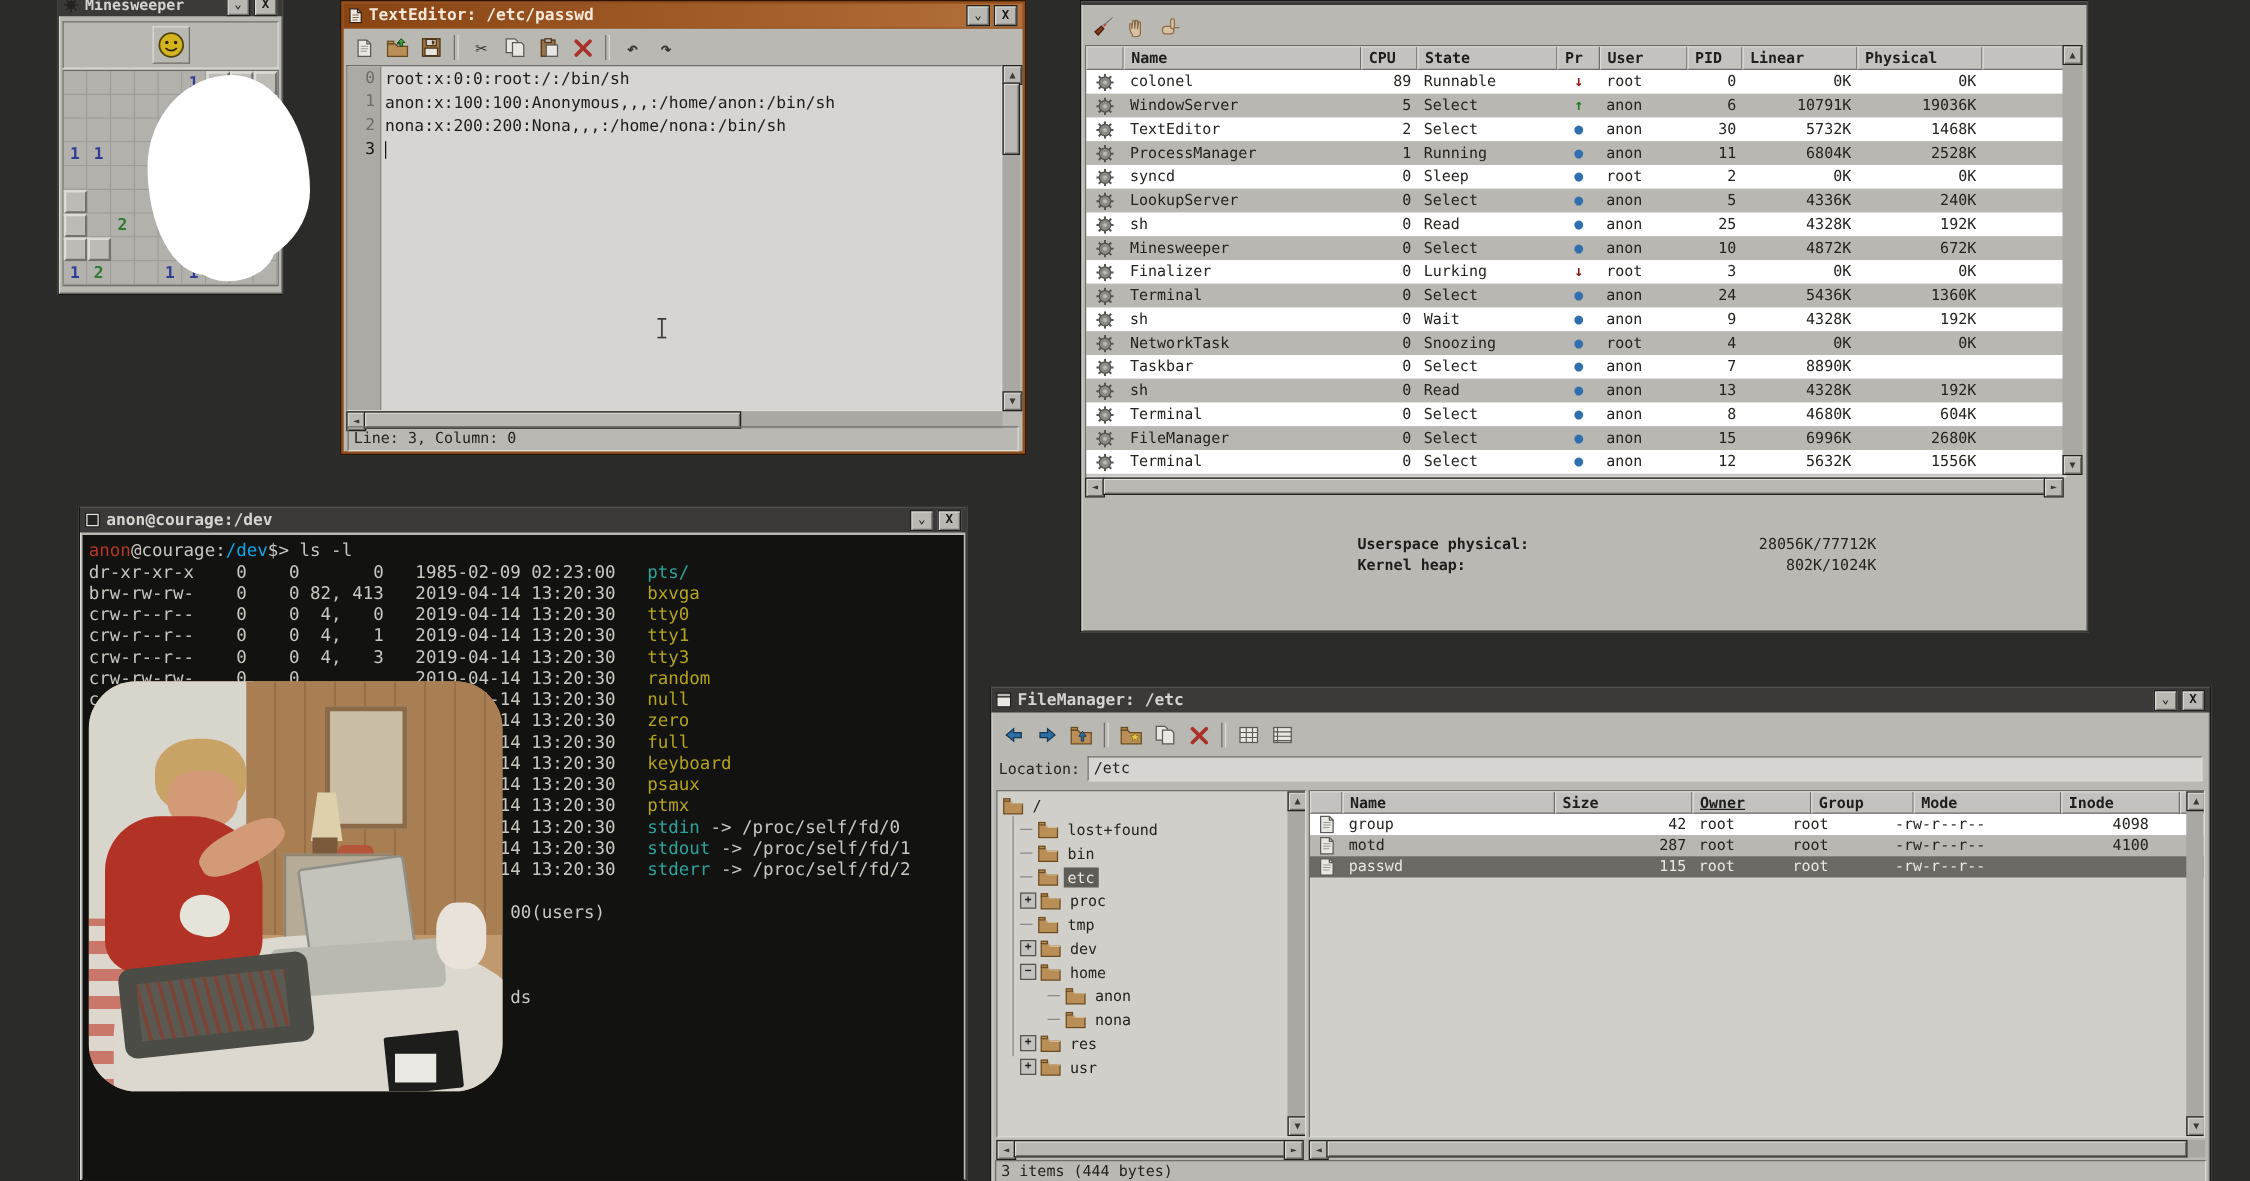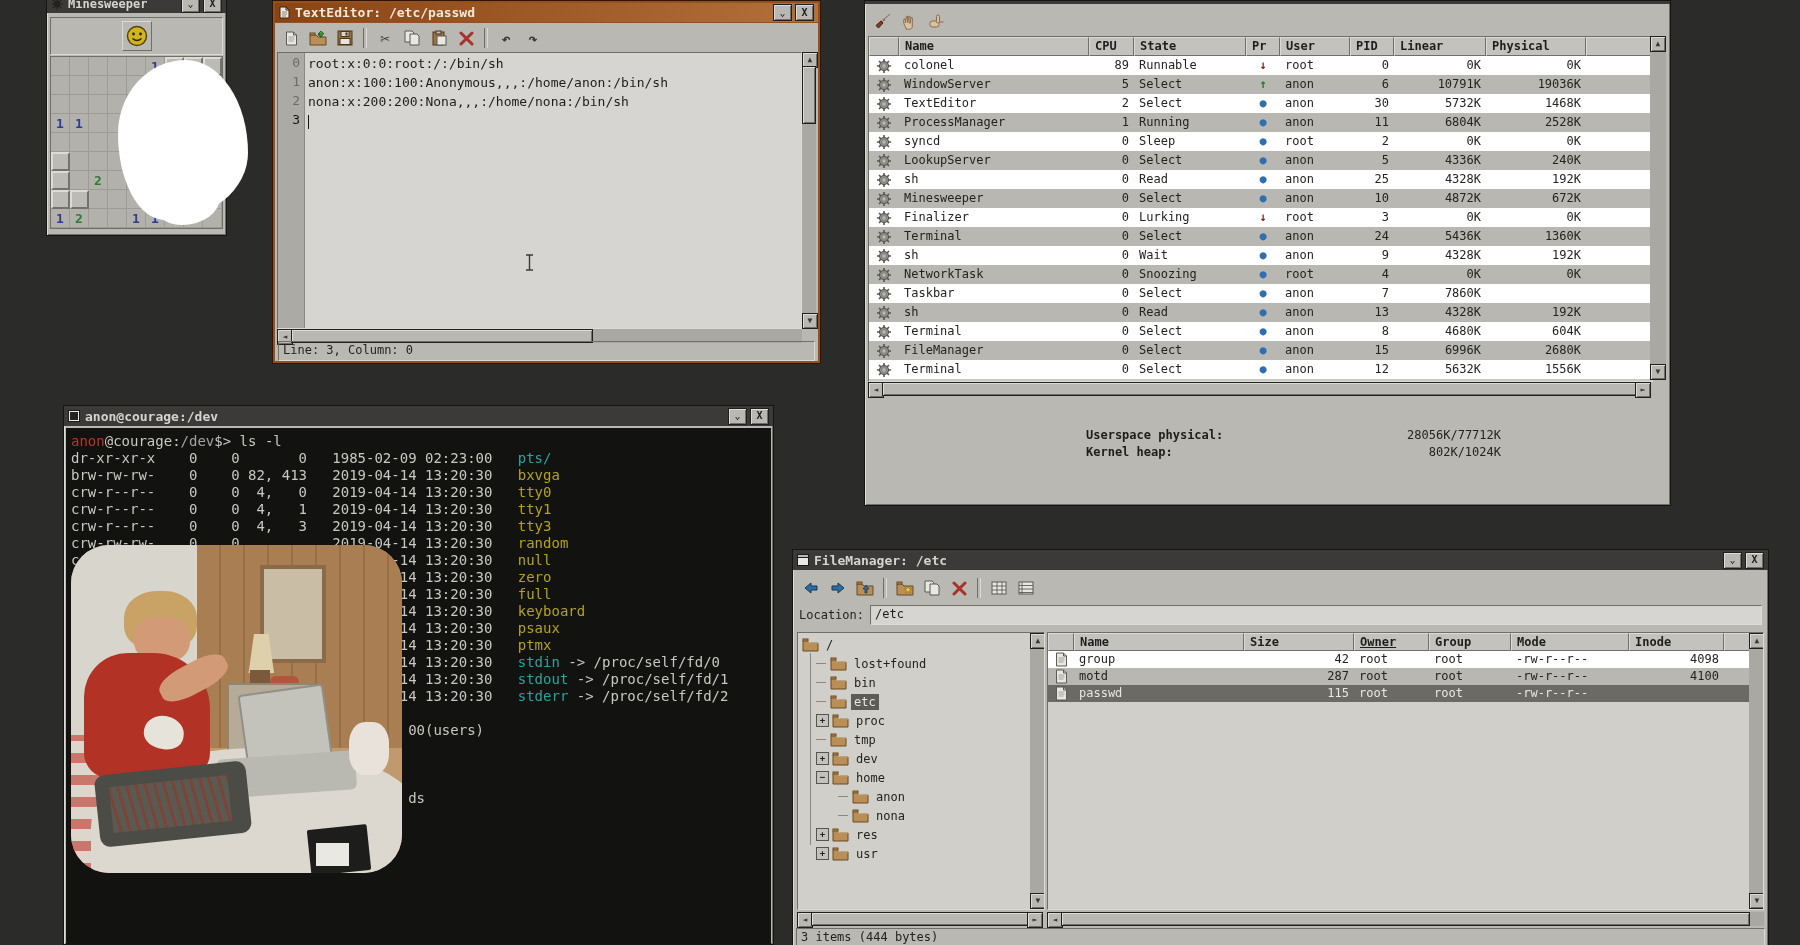--- a/index.html
+++ b/index.html
@@ -51,21 +51,21 @@
     font-weight:700;font-size:12px;padding:0 5px;line-height:17px;color:#1e1e1c;white-space:nowrap;overflow:hidden;}
   .trow{display:flex;height:19px;line-height:19px;font-size:12px;color:#23231f;}
   .trow span{white-space:nowrap;overflow:hidden;box-sizing:border-box;padding:0 5px;}
   .alt0{background:#ffffff;} .alt1{background:#b8b7b2;}
   .ralign{text-align:right;}
   .pm-icon,.fm-ficon{flex:none;display:flex;align-items:center;justify-content:center;padding:0!important;}
   
   #term-content{position:absolute;left:2px;right:2px;top:22px;bottom:0;background:#121210;
     padding:5px 0 0 5px;overflow:hidden;}
   .tl{white-space:pre;font-size:14px;line-height:17px;height:17px;}
-  .c-fg{color:#c9c8c0;} .c-red{color:#b5372a;} .c-green{color:#a3a3a3;}
+  .c-fg{color:#c9c8c0;} .c-red{color:#b5372a;} .c-green{color:#0ea5e9;}
   .c-yellow{color:#b3a31d;} .c-cyan{color:#2da39d;}
   
   .fm-trow{display:flex;align-items:center;height:19px;font-size:12px;color:#23231f;position:relative;}
   .fm-exp{width:11px;height:11px;flex:none;margin-right:3px;background:#c3c2be;border:1px solid #55544f;
     display:flex;align-items:center;justify-content:center;font-size:9px;font-weight:700;line-height:1;color:#23231f;}
   .fm-lbl{padding:1px 3px;white-space:nowrap;}
   .fm-lbl.sel{background:#5d5c57;color:#e9e8e3;}
   .mem-row{display:flex;height:17px;line-height:17px;font-size:12px;}
   .mem-label{width:255px;font-weight:700;color:#1d1d1b;}
   .mem-value{width:160px;text-align:right;color:#23231f;}
@@ -593,21 +593,21 @@
                 <circle cx="7" cy="7" r="4.6" fill="#8b8a85" stroke="#54534e"></circle>
                 <circle cx="7" cy="7" r="1.7" fill="#b9b8b3"></circle>
               </svg>
             </span>
             <span style="width: 190px; flex: 0 0 auto;">Taskbar</span>
             <span class="ralign" style="width: 45px; flex: 0 0 auto;">0</span>
             <span style="width: 112px; flex: 0 0 auto;">Select</span>
             <span style="width: 34px; flex: 0 0 auto; text-align: center; color: rgb(47, 111, 174); font-weight: 700;">●</span>
             <span style="width: 70px; flex: 0 0 auto;">anon</span>
             <span class="ralign" style="width: 44px; flex: 0 0 auto;">7</span>
-            <span class="ralign" style="width: 92px; flex: 0 0 auto;">7860K</span>
+            <span class="ralign" style="width: 92px; flex: 0 0 auto;">8890K</span>
             <span class="ralign" style="width: 100px; flex: 0 0 auto; margin-top: 32px;">936K</span>
             <span style="flex: 1 1 0%;"></span>
           </div>
           <div class="trow alt1">
             <span class="pm-icon" style="width: 30px;">
               <svg width="14" height="14" viewBox="0 0 14 14">
                 <path d="M7 0v3M7 11v3M0 7h3M11 7h3M2 2l2.2 2.2M9.8 9.8L12 12M12 2L9.8 4.2M4.2 9.8L2 12" stroke="#56554f" stroke-width="1.6"></path>
                 <circle cx="7" cy="7" r="4.6" fill="#8b8a85" stroke="#54534e"></circle>
                 <circle cx="7" cy="7" r="1.7" fill="#b9b8b3"></circle>
               </svg>
@@ -998,21 +998,21 @@
       <div class="sb-btn" style="left:0;top:0;">◄</div>
       <div class="sb-thumb" style="left:14px;top:0;right:14px;height:12px;"></div>
       <div class="sb-btn" style="right:0;top:0;">►</div>
     </div>
 
     <div class="sunken" style="position:absolute;left:254px;top:82px;right:4px;bottom:38px;background:#d0cfca;overflow:hidden;">
       <div id="fm-head" style="display:flex;height:18px;">
           <div class="hcell" style="width: 26px; flex: 0 0 auto; line-height: 16px;"></div>
           <div class="hcell" style="width: 170px; flex: 0 0 auto; line-height: 16px;">Name</div>
           <div class="hcell" style="width: 110px; flex: 0 0 auto; line-height: 16px;">Size</div>
-          <div class="hcell" style="width: 75px; flex: 0 0 auto; line-height: 16px; text-decoration: underline;">Owner</div>
+          <div class="hcell" style="width: 95px; flex: 0 0 auto; line-height: 16px; text-decoration: underline;">Owner</div>
           <div class="hcell" style="width: 82px; flex: 0 0 auto; line-height: 16px;">Group</div>
           <div class="hcell" style="width: 118px; flex: 0 0 auto; line-height: 16px;">Mode</div>
           <div class="hcell" style="width: 95px; flex: 0 0 auto; line-height: 16px;">Inode</div>
           <div class="hcell" style="flex: 1 1 0%; line-height: 16px;"></div>
         </div>
       <div id="fm-rows">
           <div class="trow alt0" style="height: 17px; line-height: 17px;">
             <span class="fm-ficon" style="width: 26px;">
               <svg width="13" height="15" viewBox="0 0 13 15">
                 <path d="M1.5 1h7l3 3v10h-10z" fill="#e8e7e2" stroke="#5b5a55"></path>

